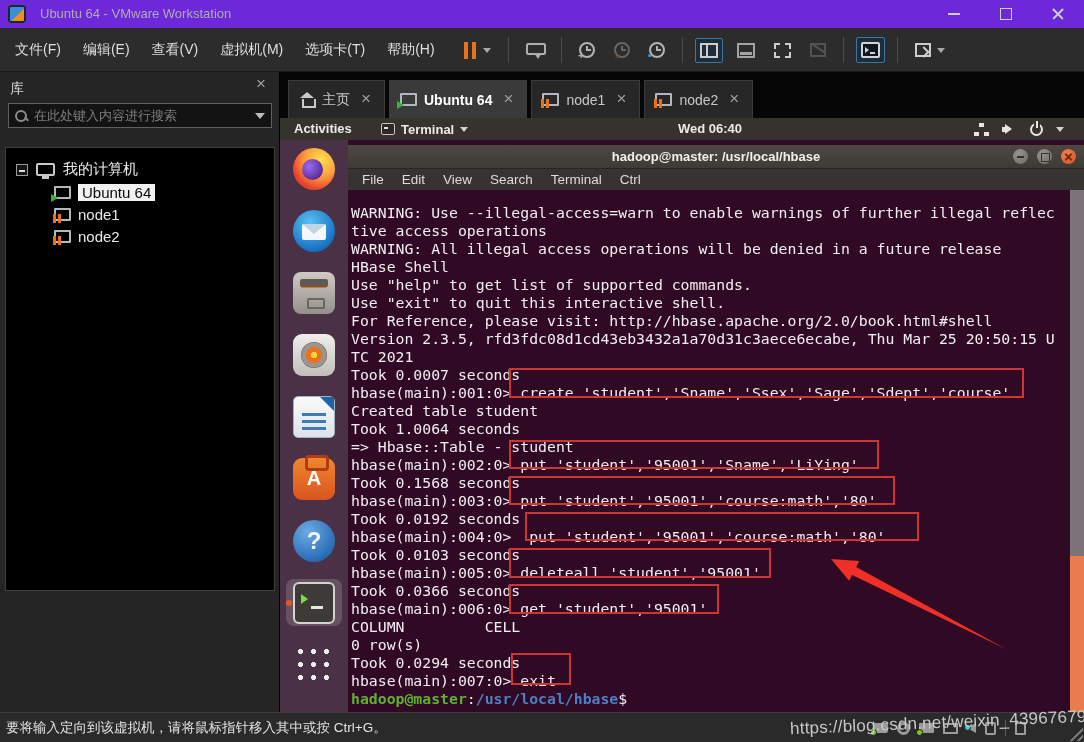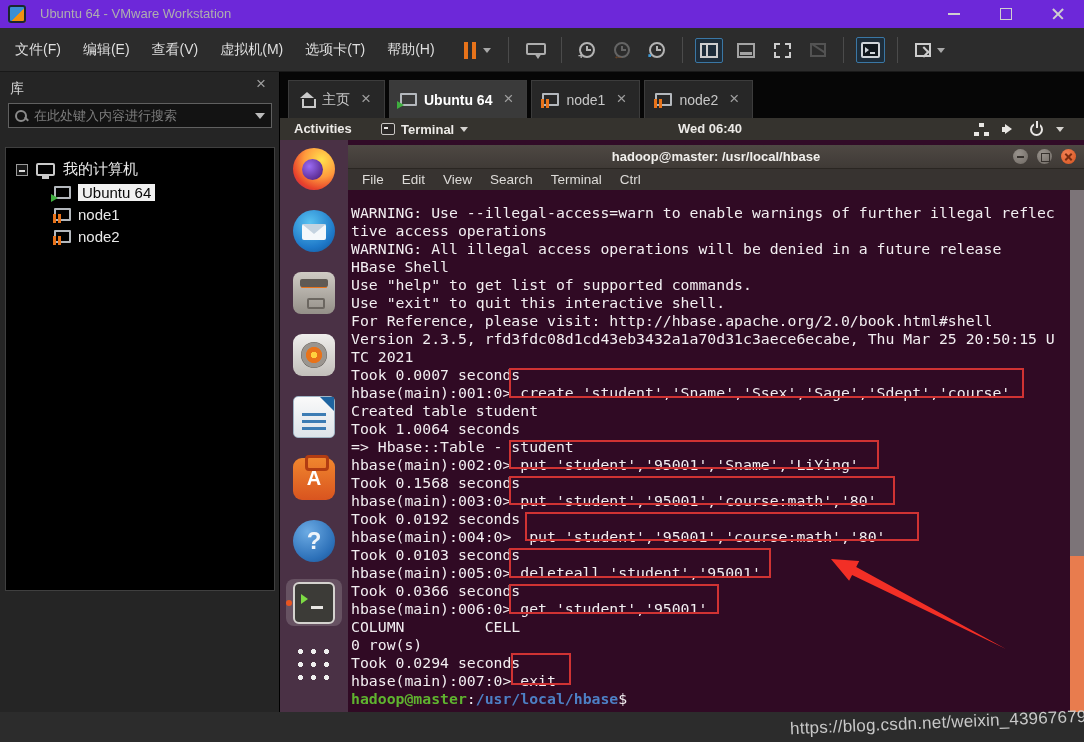--- a/index.html
+++ b/index.html
@@ -405,15 +405,35 @@
       <div class="redbox" style="left: 509px; top: 476px; width: 386px; height: 29px; border-color: rgb(207, 51, 51);"></div>
       <div class="redbox" style="left: 525px; top: 512px; width: 394px; height: 29px; border-color: rgb(207, 51, 51);"></div>
       <div class="redbox" style="left: 509px; top: 548px; width: 262px; height: 30px; border-color: rgb(207, 51, 51);"></div>
       <div class="redbox" style="left: 509px; top: 584px; width: 210px; height: 30px; border-color: rgb(207, 51, 51);"></div>
       <div class="redbox" style="left: 511px; top: 653px; width: 60px; height: 32px; border-color: rgb(207, 51, 51);"></div>
     </div>
   <svg id="arrow-svg" width="1084" height="742">
     <polygon id="arrow-poly" points="1006.0,649.0 856.2,566.9 859.2,561.1 831.0,559.0 849.1,580.7 852.1,574.9" fill="#f22f26"></polygon>
   </svg>
 
+  <div id="statusbar">
+    <span id="sb-hint">要将输入定向到该虚拟机，请将鼠标指针移入其中或按 Ctrl+G。</span>
+    <div id="sb-devices">
+        <span class="sdev sd-hard-disk-icon">
+          <span class="sdot" style="background: rgb(126, 195, 34);"></span>
+        </span>
+        <span class="sdev sd-cd-rom-icon"></span>
+        <span class="sdev sd-network-adapter-icon">
+          <span class="sdot" style="background: rgb(126, 195, 34);"></span>
+        </span>
+        <span class="sdev sd-display-icon"></span>
+        <span class="sdev sd-sound-icon">
+          <span class="sdot" style="background: rgb(53, 195, 213);"></span>
+        </span>
+        <span class="sdev sd-usb-icon"></span>
+        <span class="sdiv"></span>
+        <span class="sdev sd-doc-icon"></span>
+      </div>
+    <div id="grip"></div>
+  </div>
   <span id="watermark">https://blog.csdn.net/weixin_43967679</span>
 
 </div>
 
 </body></html>

